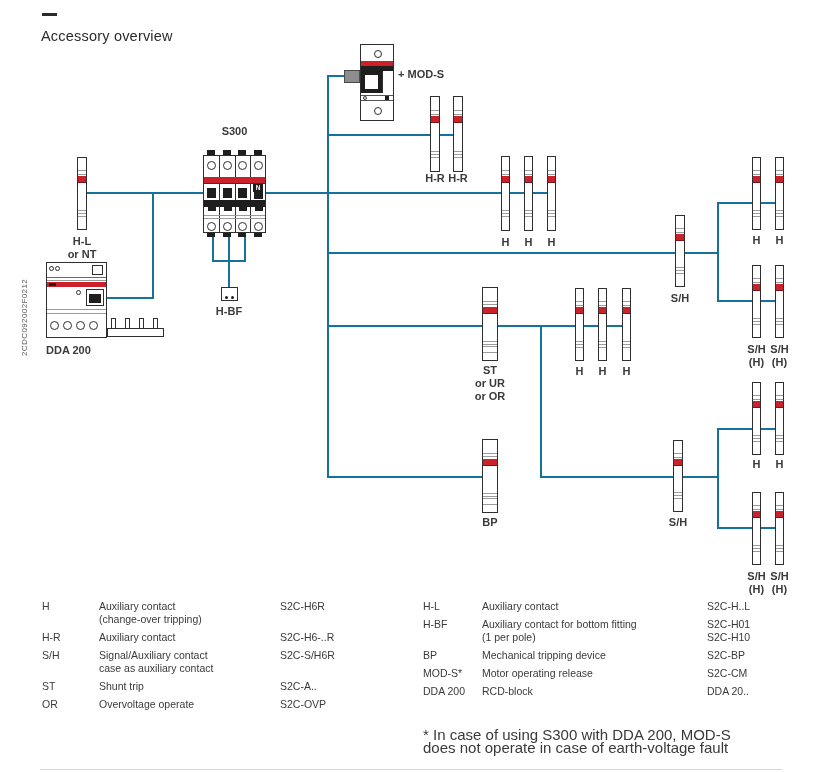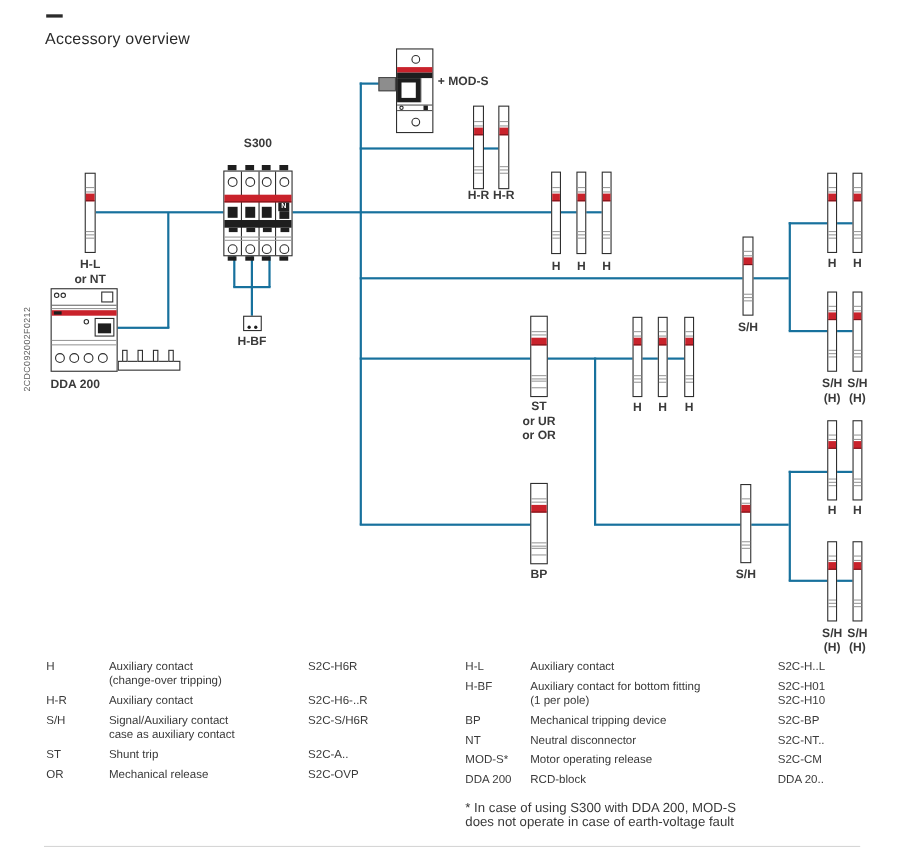--- a/index.html
+++ b/index.html
@@ -24,21 +24,21 @@
   .circ{position:absolute;border:1.5px solid #2f2f2f;border-radius:50%;background:#fff;box-sizing:border-box;}
   .hl1{position:absolute;left:0;right:0;height:1px;background:#9b9b9b;}
   
   .lcol{position:absolute;font-size:10.5px;line-height:13px;color:#3a3a3a;}
   .lrow{display:flex;margin-bottom:5px;}
   #legend-left .lterm{width:57px;}
   #legend-left .ldesc{width:181px;}
   #legend-right .lterm{width:59px;}
   #legend-right .ldesc{width:225px;}
   .lterm,.ldesc,.lcode{flex-shrink:0;}
-  #footnote{left:423px;top:728px;font-size:12px;line-height:13px;color:#3a3a3a;}
+  #footnote{left:423px;top:728px;font-size:15px;line-height:13px;color:#3a3a3a;}
   #bottom-rule{left:40px;top:769px;width:742px;height:1px;background:#d6d6d6;}
 </style>
 </head>
 <body>
 
 <div id="page">
 
   <div class="abs" id="hdr-dash"></div>
   <div class="abs" id="hdr-title">Accessory overview</div>
 
@@ -435,21 +435,21 @@
         <div class="ldesc">
           <div>Shunt trip</div>
         </div>
         <div class="lcode">
           <div>S2C-A..</div>
         </div>
       </div>
       <div class="lrow">
         <div class="lterm">OR</div>
         <div class="ldesc">
-          <div>Mechanical release</div>
+          <div>Overvoltage operate</div>
         </div>
         <div class="lcode">
           <div>S2C-OVP</div>
         </div>
       </div>
     </div>
   <div class="lcol" id="legend-right" style="left:423px;top:600px;width:380px;">
       <div class="lrow">
         <div class="lterm">H-L</div>
         <div class="ldesc">
@@ -470,29 +470,20 @@
           <div>S2C-H10</div>
         </div>
       </div>
       <div class="lrow">
         <div class="lterm">BP</div>
         <div class="ldesc">
           <div>Mechanical tripping device</div>
         </div>
         <div class="lcode">
           <div>S2C-BP</div>
-        </div>
-      </div>
-      <div class="lrow">
-        <div class="lterm">NT</div>
-        <div class="ldesc">
-          <div>Neutral disconnector</div>
-        </div>
-        <div class="lcode">
-          <div>S2C-NT..</div>
         </div>
       </div>
       <div class="lrow">
         <div class="lterm">MOD-S*</div>
         <div class="ldesc">
           <div>Motor operating release</div>
         </div>
         <div class="lcode">
           <div>S2C-CM</div>
         </div>

